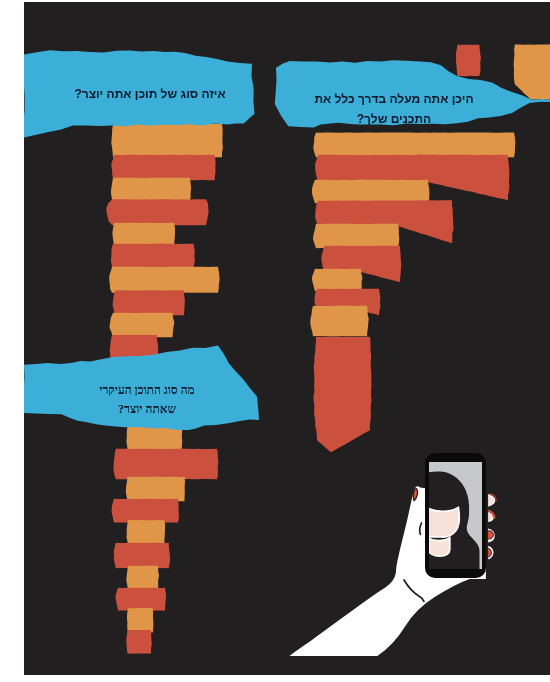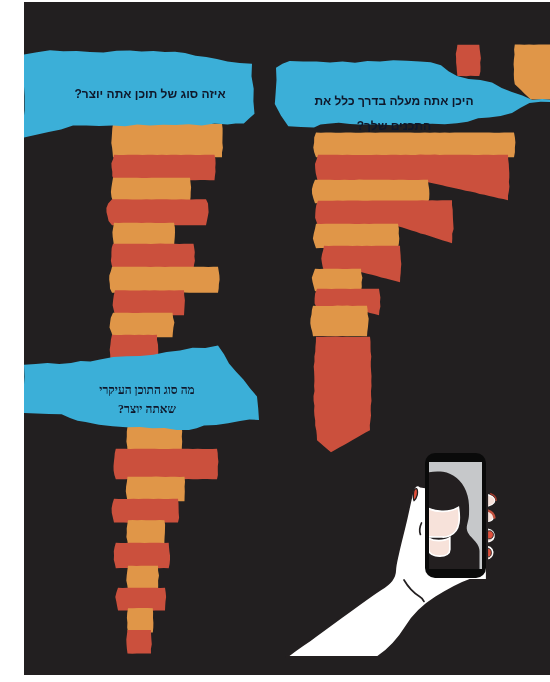--- a/index.html
+++ b/index.html
@@ -3,21 +3,21 @@
 <meta charset="utf-8">
 <style>
 html,body{margin:0;padding:0;background:#ffffff;}
 .page{position:relative;width:550px;height:682px;background:#ffffff;overflow:hidden;
       font-family:"Liberation Sans",sans-serif;}
 .art{position:absolute;left:24px;top:2px;width:526px;height:673px;overflow:hidden;background:#221F20;}
 .art svg{position:absolute;left:-24px;top:-2px;display:block;}
 .qtext{position:absolute;color:#0f172a;font-weight:bold;font-size:12px;line-height:18px;
        direction:rtl;text-align:center;white-space:nowrap;}
 #q1{left:52px;top:85px;width:196px;}
-#q2{left:292px;top:89px;width:204px;line-height:25px;}
+#q2{left:292px;top:89px;width:204px;line-height:20px;}
 #q3{left:73px;top:381px;width:148px;line-height:18.5px;font-family:Liberation Serif, serif;}
 
 </style>
 </head>
 <body>
 
 <div class="page">
   <div class="art">
     <svg width="550" height="682" viewBox="0 0 550 682">
       <g id="shapes">

